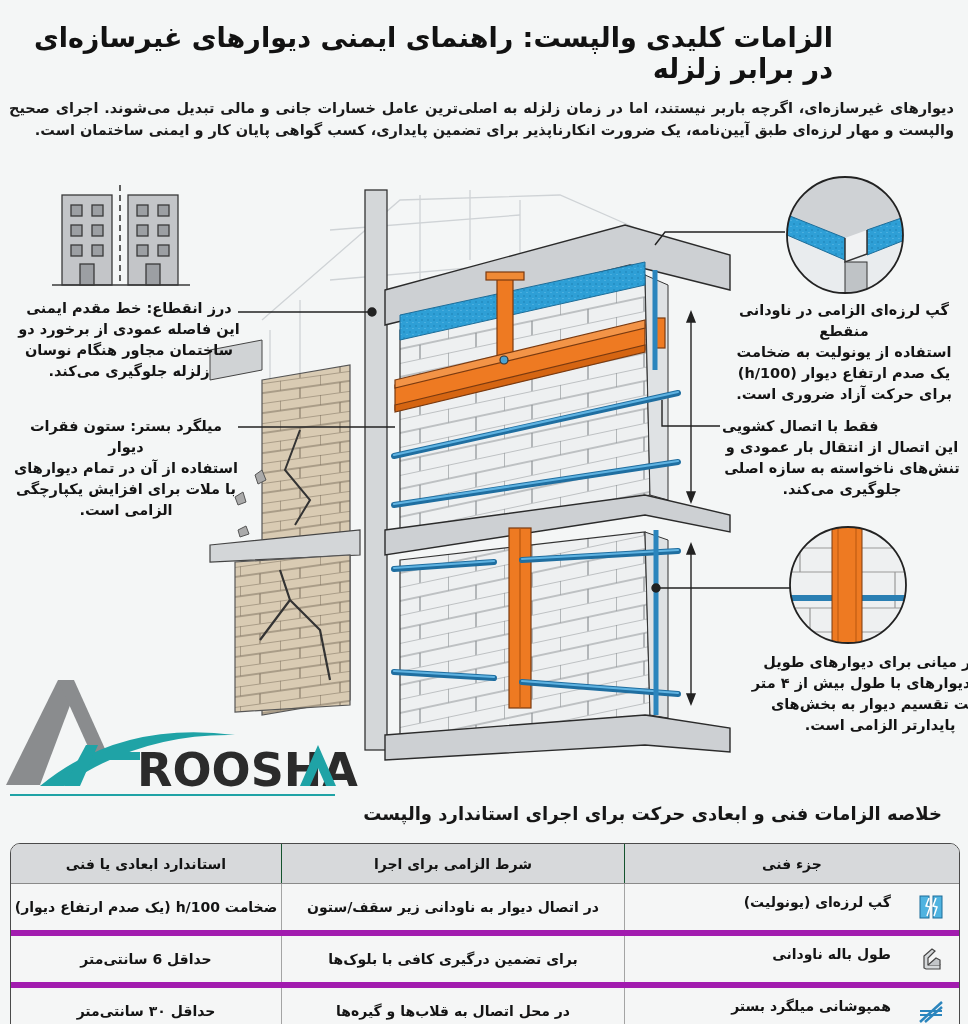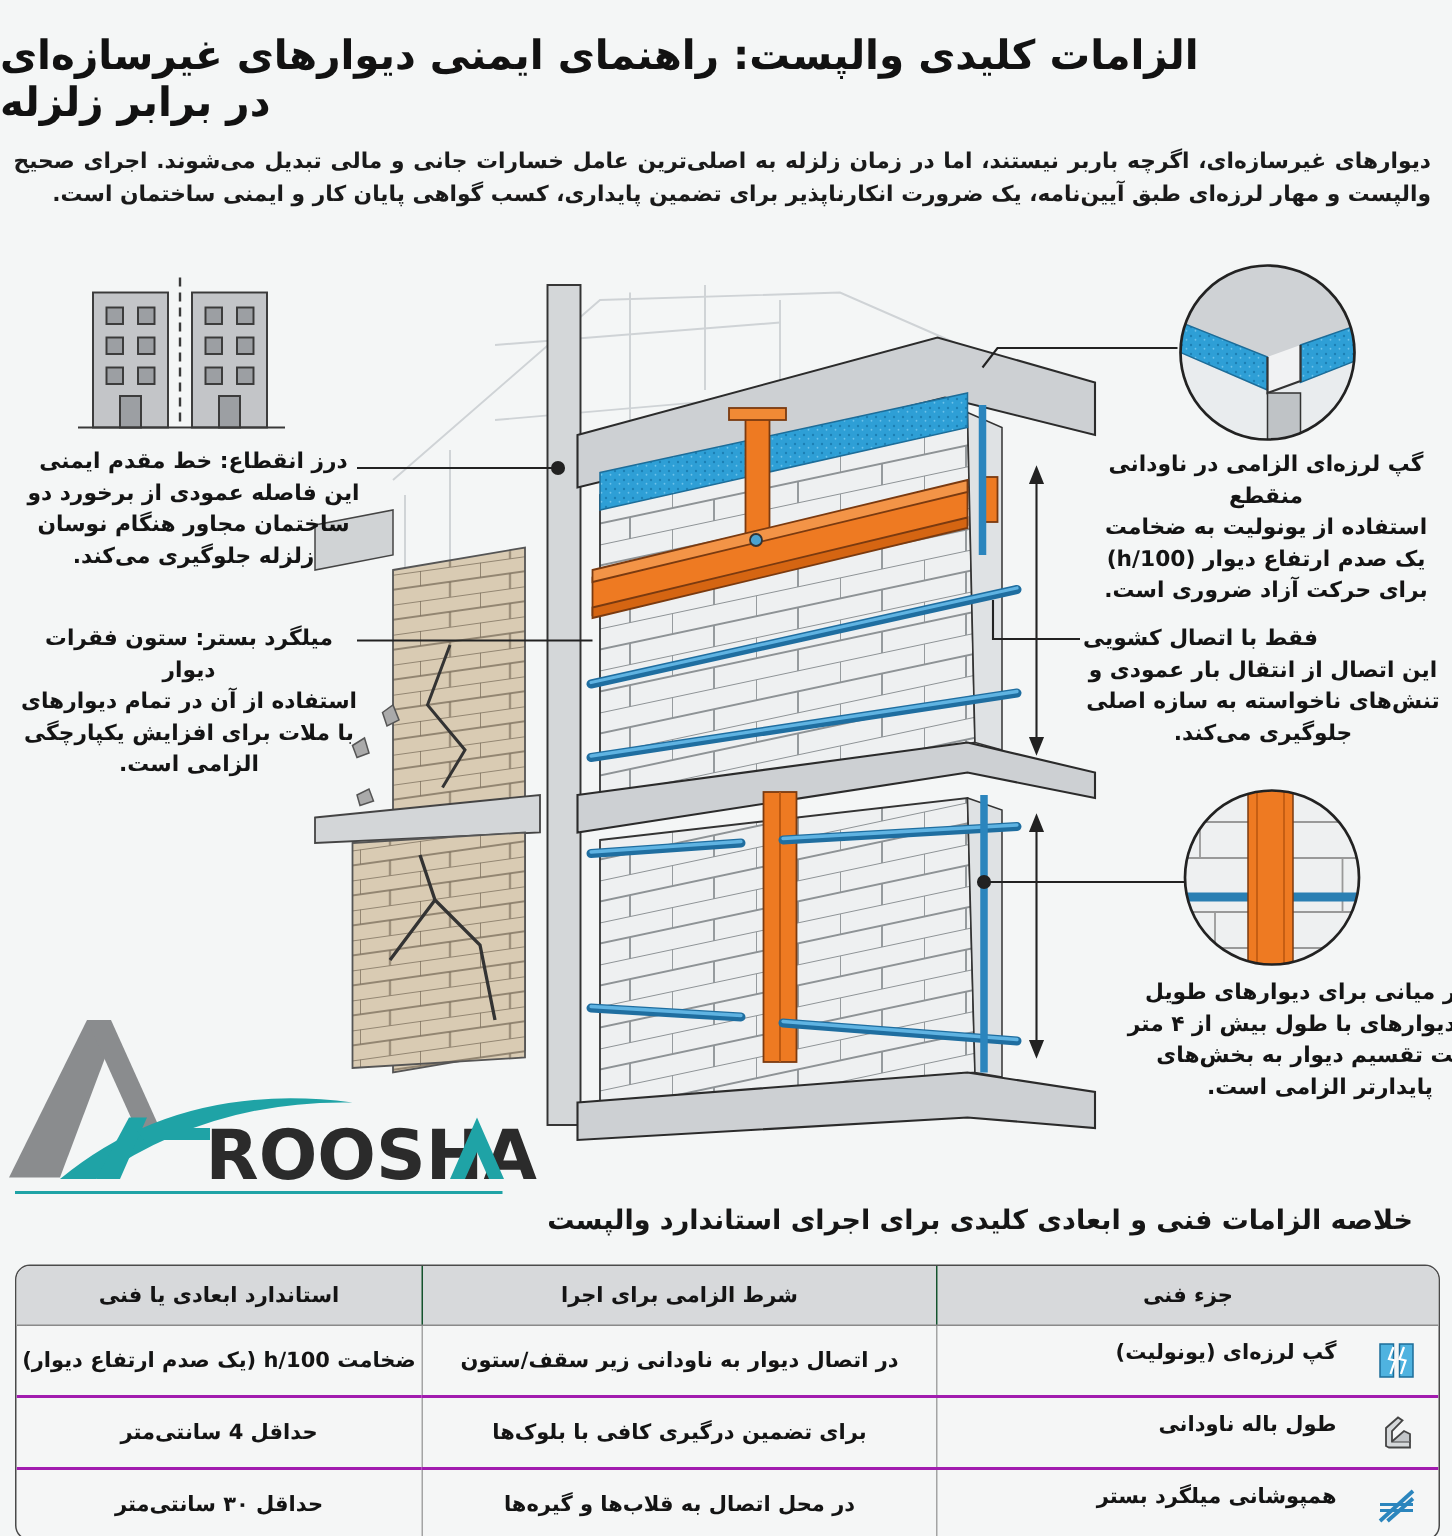--- a/index.html
+++ b/index.html
@@ -1,28 +1,28 @@
 <!DOCTYPE html>
 <html><head>
 <meta charset="utf-8">
 <style>
   html,body{margin:0;padding:0;}
   body{width:968px;height:1024px;overflow:hidden;background:#f4f6f6;font-family:"DejaVu Sans","Liberation Sans",sans-serif;color:#141414;position:relative;}
   .rtl{direction:rtl;}
-  .title{position:absolute;top:22px;left:0;width:833px;text-align:left;font-size:27px;font-weight:bold;letter-spacing:-0.3px;color:#121212;}
+  .title{position:absolute;top:22px;left:0;width:833px;text-align:right;font-size:27px;font-weight:bold;letter-spacing:-0.3px;color:#121212;}
   .intro{position:absolute;top:76px;right:14px;width:945px;font-size:14.5px;font-weight:bold;line-height:22px;text-align:justify;text-align-last:right;color:#1a1a1a;margin-top:21px;}
   .illus{position:absolute;left:0;top:150px;width:968px;height:650px;}
   .callout{position:absolute;font-size:14.5px;font-weight:bold;line-height:21px;color:#141414;text-align:center;}
   .callout .head{display:block;}
   .callout .small{font-size:11.5px;font-weight:normal;}
   .section-title{position:absolute;top:803px;right:26px;font-size:18px;font-weight:bold;color:#161616;}
   .tbl{position:absolute;left:10px;top:843px;width:948px;border:1.5px solid #4a4a4a;border-radius:10px;overflow:hidden;background:#f5f6f6;}
   .tbl table{width:100%;border-collapse:collapse;direction:rtl;}
   .tbl th{background:#d7d9db;font-size:14px;font-weight:bold;height:37px;border-left:1px solid #14532d;border-bottom:1px solid #8a8a8a;}
-  .tbl td{font-size:14px;font-weight:bold;height:44px;text-align:center;border-left:1px solid #a4a4a4;border-bottom:2px solid #a21caf;}
+  .tbl td{font-size:14px;font-weight:bold;height:44px;text-align:center;border-left:1px solid #a4a4a4;border-bottom:6px solid #a21caf;}
   .tbl tr:last-child td{border-bottom:none;}
   .tbl th:last-child,.tbl td:last-child{border-left:none;}
   .c1{width:332px;margin-top:44px;}
   .c2{width:340px;}
   .cellflex{display:flex;align-items:flex-start;justify-content:flex-start;gap:27px;padding-right:14px;}
   .ico{width:26px;height:26px;display:inline-block;}
   .logo-text{font-family:"DejaVu Sans",sans-serif;font-weight:bold;}
 </style>
 </head>
 <body>
@@ -223,21 +223,21 @@
 <div class="callout rtl" style="left:722px;top:416px;width:240px;">
   <span class="head" style="text-align:left;">فقط با اتصال کشویی</span>
   <span>این اتصال از انتقال بار عمودی و تنش‌های ناخواسته به سازه اصلی جلوگیری می‌کند.</span>
 </div>
 
 <div class="callout rtl" style="left:702px;top:652px;width:262px;margin-left:47px;">
   <span class="head">وادار میانی برای دیوارهای طویل</span>
   <span>برای دیوارهای با طول بیش از ۴ متر جهت تقسیم دیوار به بخش‌های پایدارتر الزامی است.</span>
 </div>
 
-<div class="section-title rtl">خلاصه الزامات فنی و ابعادی کلیدی برای اجرای استاندارد والپست</div>
+<div class="section-title rtl">خلاصه الزامات فنی و ابعادی حرکت برای اجرای استاندارد والپست</div>
 
 <div class="tbl">
   <table>
     <thead>
       <tr>
         <th class="c1">جزء فنی</th>
         <th class="c2">شرط الزامی برای اجرا</th>
         <th>استاندارد ابعادی یا فنی</th>
       </tr>
     </thead>
@@ -261,21 +261,21 @@
         <td class="c1">
           <div class="cellflex">
             <svg class="ico" viewBox="0 0 26 26">
               <path d="M6 22 L6 10 L14 3 L17 5 L10 12 L10 19 L22 19 L22 23 L8 23 Z" fill="#d5d8da" stroke="#444" stroke-width="1.2"></path>
               <path d="M10 19 L18 12 L22 14 L22 19" fill="#c3c6c9" stroke="#444" stroke-width="1.2"></path>
             </svg>
             <span>طول باله ناودانی</span>
           </div>
         </td>
         <td class="c2">برای تضمین درگیری کافی با بلوک‌ها</td>
-        <td>حداقل 4 سانتی‌متر</td>
+        <td>حداقل 6 سانتی‌متر</td>
       </tr>
       <tr>
         <td class="c1">
           <div class="cellflex">
             <svg class="ico" viewBox="0 0 26 26">
               <line x1="2" y1="24" x2="24" y2="4" stroke="#2b85bd" stroke-width="2.5"></line>
               <line x1="7" y1="24" x2="24" y2="9" stroke="#2b85bd" stroke-width="2.5"></line>
               <line x1="2" y1="13" x2="24" y2="13" stroke="#2b85bd" stroke-width="2"></line>
               <line x1="2" y1="17" x2="24" y2="17" stroke="#2b85bd" stroke-width="2"></line>
             </svg>

